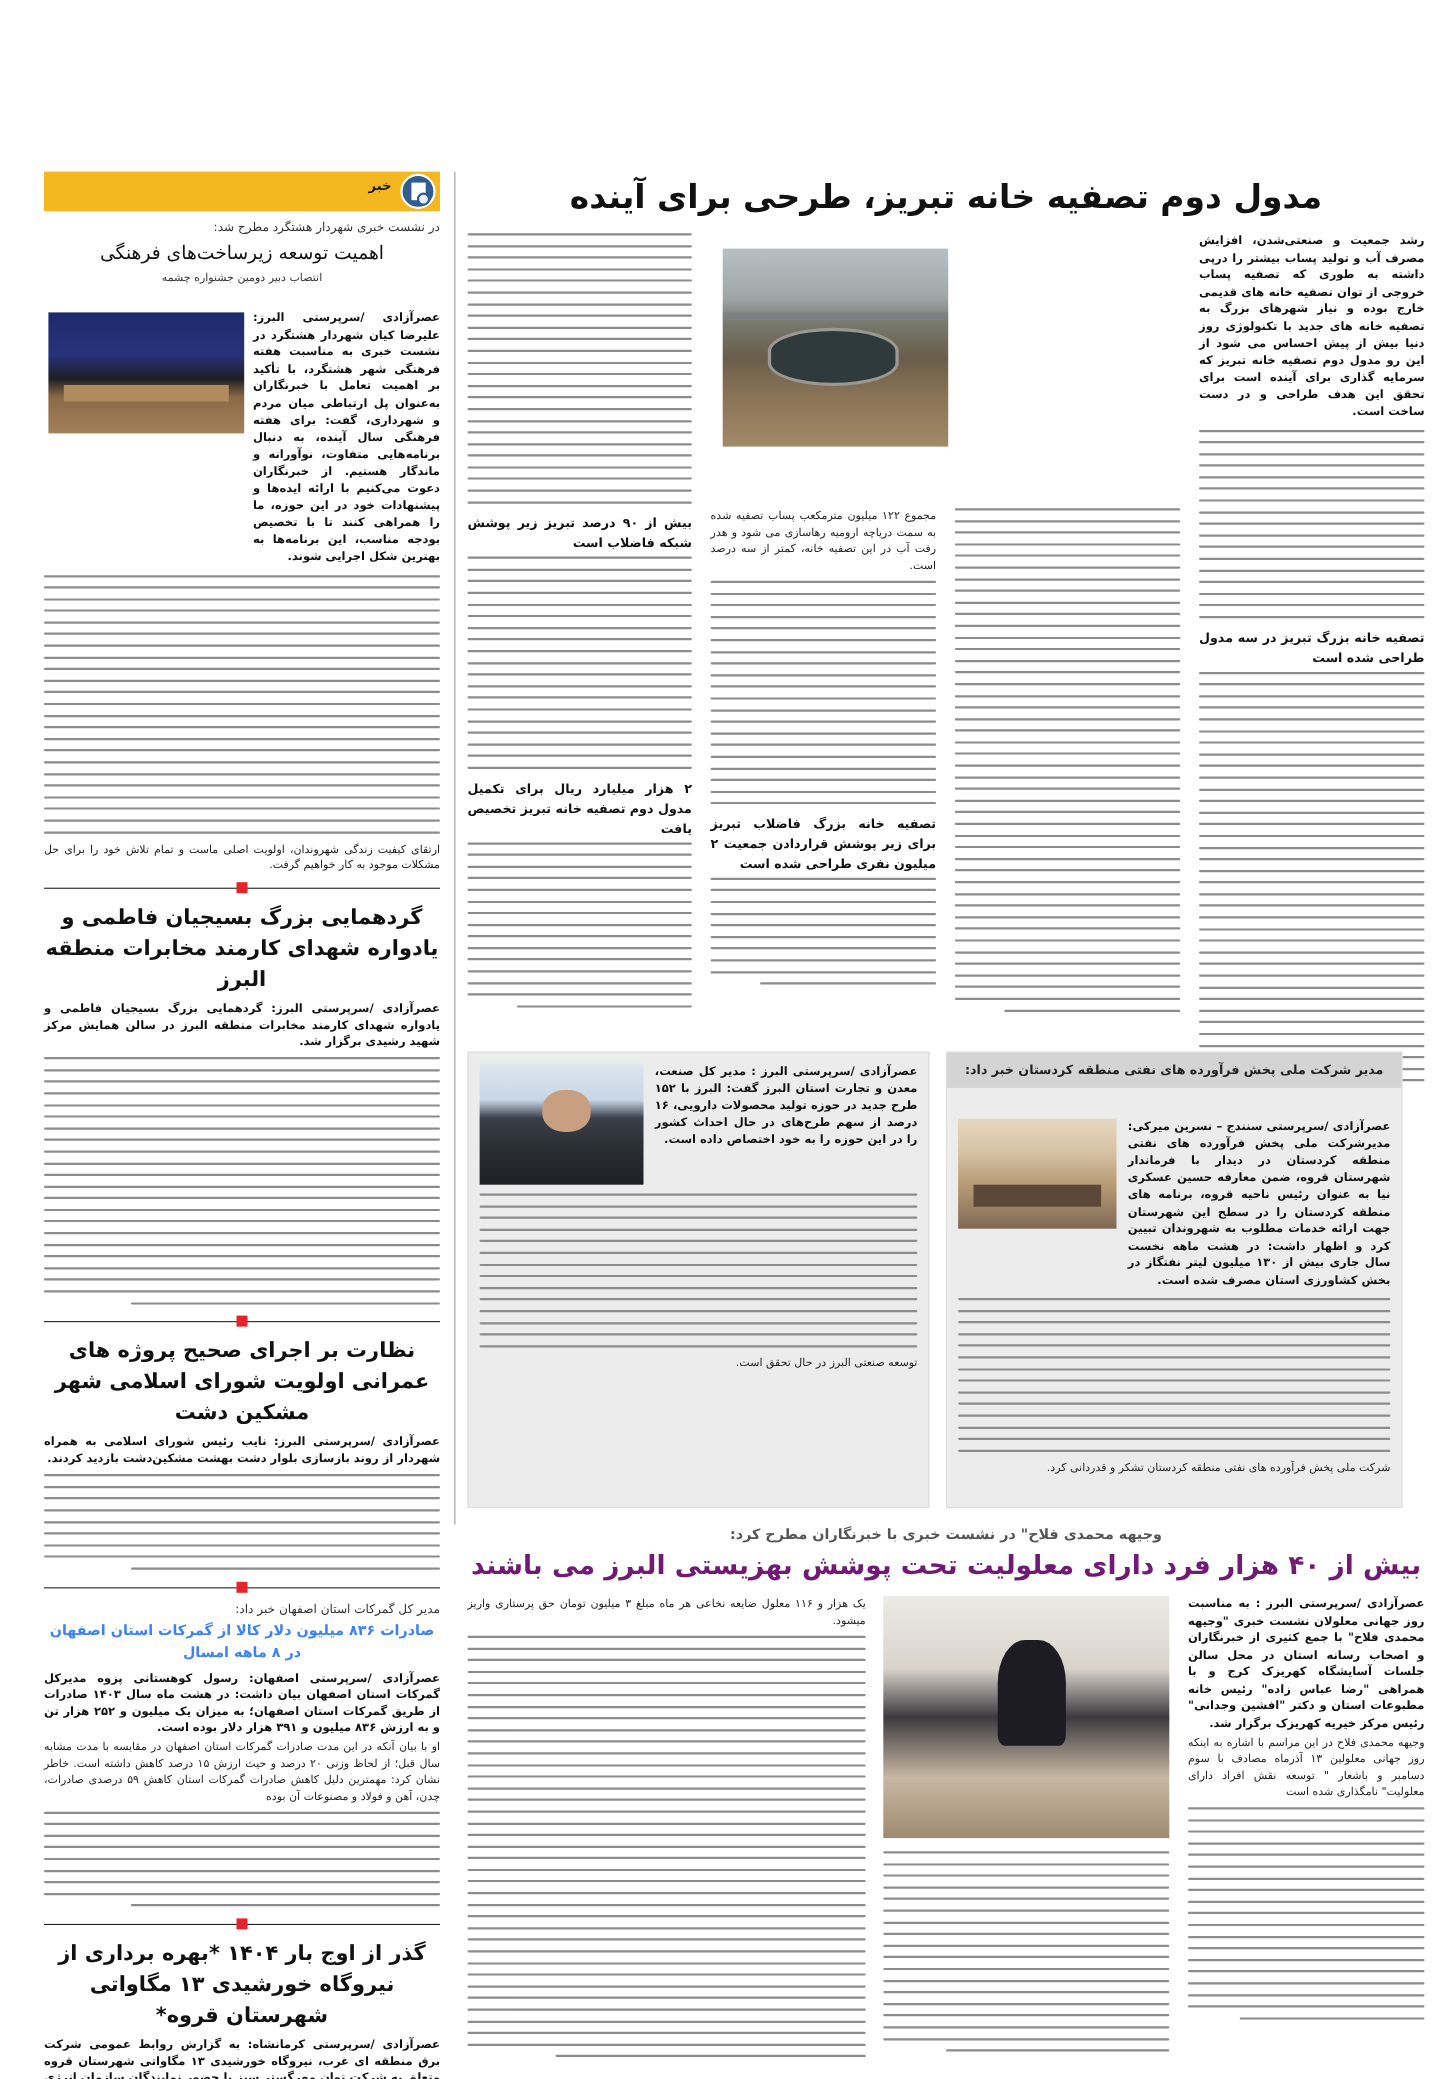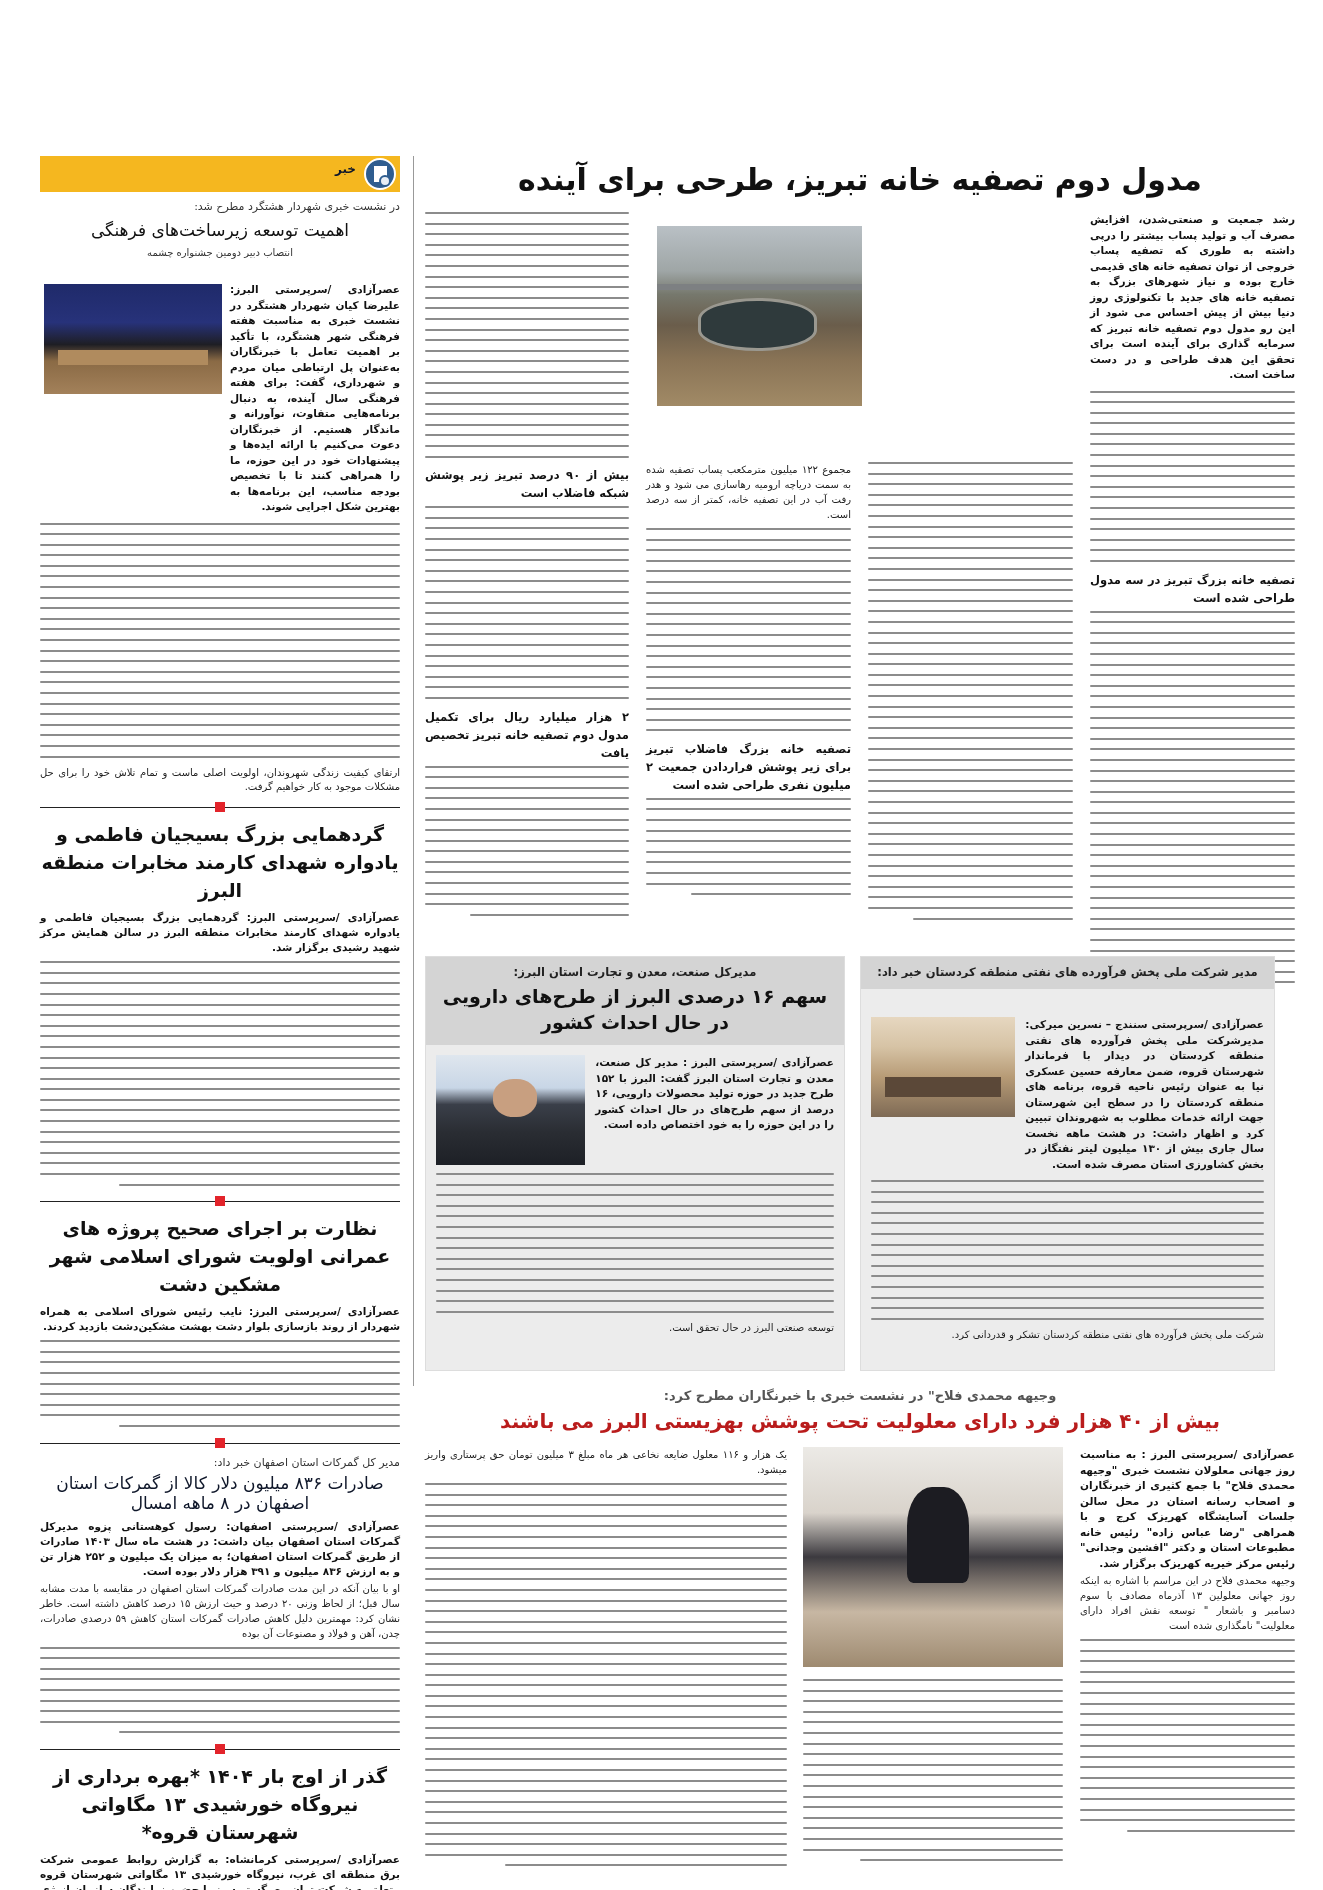--- a/index.html
+++ b/index.html
@@ -42,21 +42,21 @@
   .subkicker { text-align: center; font-size: 10px; color: #333; margin-bottom: 24px; }
   .photo { background: linear-gradient(180deg,#3b3a55 0%,#4b4a66 30%,#2a2630 55%,#7c5a3b 75%,#5d4630 100%); position: relative; overflow: hidden; }
   .photo.meeting { background: linear-gradient(180deg,#1f2a6a 0%,#27327a 35%,#1e1e24 55%,#8a6a45 70%,#a3815a 100%); }
   .photo.meeting::after { content:""; position:absolute; left:8%; right:8%; top:60%; height:14%; background:#b08b5e; }
 
   .sep { position: relative; height: 14px; margin: 6px 0; }
   .sep::before { content: ""; position: absolute; left: 0; right: 0; top: 7px; height: 1px; background: #222; }
   .sep::after { content: ""; position: absolute; left: 50%; top: 2px; width: 10px; height: 10px; margin-left: -5px; background: #e3242b; }
 
   .headline-xl { text-align: center; font-size: 19px; font-weight: bold; line-height: 28px; color: #111; }
-  .headline-sm { text-align: center; font-size: 17px; font-weight: normal; line-height: 20px; color: #0f172a; }
+  .headline-sm { text-align: center; font-size: 13px; font-weight: bold; line-height: 20px; color: #3b82f6; }
 
   
   .main-headline { text-align: center; font-size: 30px; font-weight: bold; color: #111; height: 44px; line-height: 44px; margin-top: 2px; }
 
   .main-grid { position: relative; height: 760px; margin-top: 10px; }
   .mcol { position: absolute; top: 0; width: 200px; }
   .photo-tabriz { position: absolute; left: 232px; top: 14px; width: 205px; height: 180px; background: linear-gradient(180deg,#b9c0c5 0%,#9fa6a6 25%,#76786d 38%,#6a5d4b 55%,#8a7456 75%,#a18a66 100%); overflow: hidden; }
   .photo-tabriz::before { content:""; position:absolute; left:20%; top:40%; width:55%; height:26%; border:3px solid #9a9890; border-radius:50%/40%; background:#2f3a3c; }
   .photo-tabriz::after { content:""; position:absolute; left:0; right:0; top:32%; height:6px; background:#7d8082; }
 
@@ -68,21 +68,21 @@
   .grey-kicker { font-size: 11.5px; font-weight: bold; color: #222; }
   .grey-title { font-size: 19px; font-weight: bold; line-height: 26px; color: #111; margin-top: 4px; }
   .grey-body { padding: 10px 10px; }
 
   .photo-portrait { background: linear-gradient(180deg,#dfe6ee 0%,#c8d6e6 30%,#3a3f49 45%,#2a2d33 70%,#1d2026 100%); position: relative; overflow: hidden; }
   .photo-portrait::before { content:""; position:absolute; left:38%; top:22%; width:30%; height:34%; border-radius:45%; background:#c89f80; }
   .photo-office { background: linear-gradient(180deg,#e6d7c0 0%,#d6c3a5 30%,#b79b76 60%,#7e6a55 100%); position: relative; overflow: hidden; }
   .photo-office::before { content:""; position:absolute; left:10%; right:10%; top:60%; height:20%; background:#5b4838; }
 
   .bottom-kicker { text-align: center; font-size: 13px; font-weight: bold; color: #555; }
-  .bottom-title { text-align: center; font-size: 20px; font-weight: bold; color: #b91c1c; margin-top: 6px; }
+  .bottom-title { text-align: center; font-size: 24px; font-weight: bold; color: #701a75; margin-top: 6px; }
   .photo-conf { background: linear-gradient(180deg,#eceae6 0%,#d9d3cb 30%,#3c3a3f 50%,#c7b7a3 75%,#9e8a70 100%); position: relative; overflow: hidden; }
   .photo-conf::before { content:""; position:absolute; left:40%; top:18%; width:24%; height:44%; border-radius:40% 40% 10% 10%; background:#1c1c22; }
 </style>
 </head>
 <body>
 
 <div class="page">
 
 
   <aside class="left-col">
@@ -459,24 +459,20 @@
             <span class="line"></span>
             <span class="line"></span>
           <span class="line"></span>
             <span class="line"></span>
         </div>
         <div class="txt" style="font-size:10px; line-height:14px;">شرکت ملی پخش فرآورده های نفتی منطقه کردستان تشکر و قدردانی کرد.</div>
       </div>
     </section>
 
     <section class="grey-box" style="right:450px; top:800px; width:420px; height:415px;">
-      <div class="grey-head">
-        <div class="grey-kicker">مدیرکل صنعت، معدن و تجارت استان البرز:</div>
-        <div class="grey-title">سهم ۱۶ درصدی البرز از طرح‌های دارویی در حال احداث کشور</div>
-      </div>
       <div class="grey-body">
         <div style="display:flex; gap:10px; direction:rtl;">
           <div class="txt-bold" style="width:240px; font-size:10.5px; line-height:15.5px;">عصرآزادی /سرپرستی البرز : مدیر کل صنعت، معدن و تجارت استان البرز گفت: البرز با ۱۵۲ طرح جدید در حوزه تولید محصولات دارویی، ۱۶ درصد از سهم طرح‌های در حال احداث کشور را در این حوزه را به خود اختصاص داده است.</div>
           <div class="photo-portrait" style="width:150px; height:110px;"></div>
         </div>
         <div class="lines" style="margin-top:8px;">
           <span class="line"></span>
             <span class="line"></span>
             <span class="line"></span>
             <span class="line"></span>

